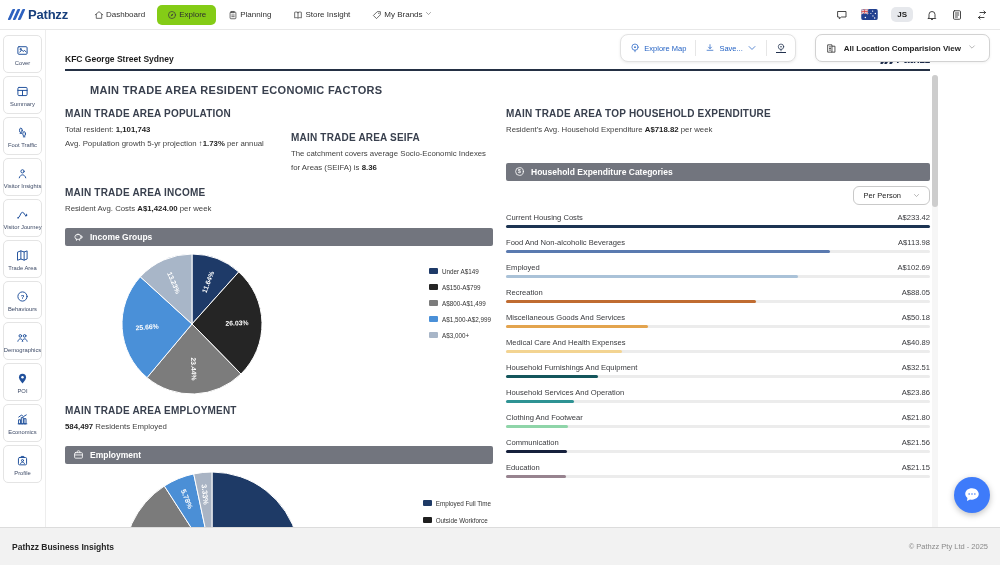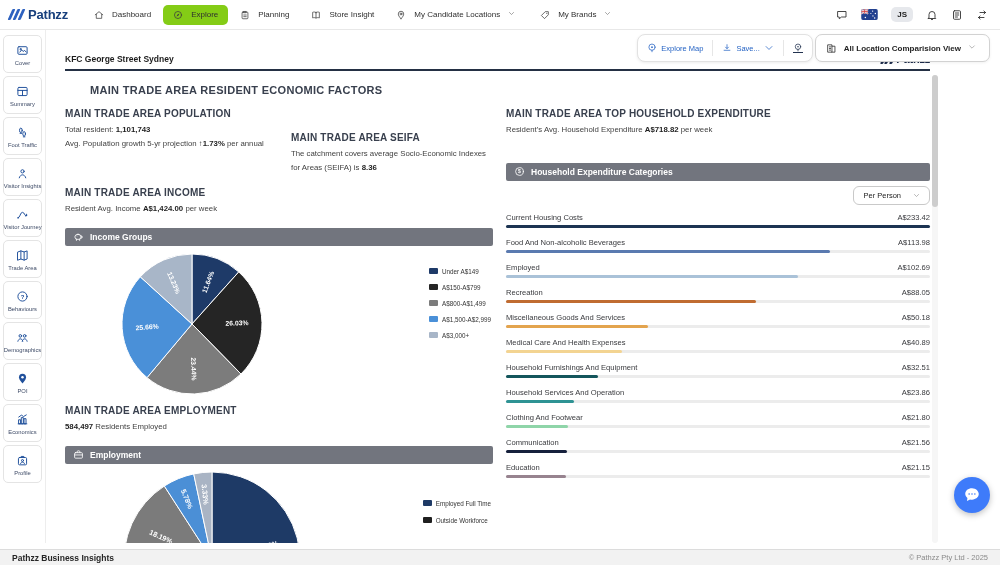--- a/index.html
+++ b/index.html
@@ -7,21 +7,21 @@
     font-family:"Liberation Sans", sans-serif; color:#333; position:relative; }
   .ic svg { display:block; }
   
   .topnav { height:30px; display:flex; align-items:center; padding:0 12px 0 10px;
     border-bottom:1px solid #e8e8e8; background:#fff; position:relative; z-index:10; }
   .logo { display:flex; align-items:center; gap:5px; margin-right:16px; }
   .slashes { display:flex; gap:2px; }
   .slashes i { display:block; width:3px; height:11px; background:#2e62c0; transform:skewX(-24deg); border-radius:1px; }
   .logo-text { font-size:13px; font-weight:800; color:#173f7c; letter-spacing:-.2px; }
   .mainnav { display:flex; align-items:center; gap:2px; }
-  .nav-item { display:flex; align-items:center; gap:8px; padding:5px 10px; border-radius:5px;
+  .nav-item { display:flex; align-items:center; gap:2px; padding:5px 10px; border-radius:5px;
     font-size:8px; color:#2f2f2f; cursor:pointer; }
   .nav-item .ic { width:10px; height:10px; color:#3c3c3c; }
   .nav-item .ic svg { width:10px; height:10px; }
   .nav-item.active { background:#84cc16; }
   .nav-item .chev svg { width:7px; height:7px; color:#555; }
   .nav-right { margin-left:auto; display:flex; align-items:center; gap:13px; }
   .nav-right .nbtn { width:12px; height:12px; color:#333; cursor:pointer; }
   .nav-right .nbtn svg { width:12px; height:12px; }
   .flag { width:17px; height:11px; border-radius:2px; overflow:hidden; cursor:pointer; }
   .flag svg { width:17px; height:11px; display:block; }
@@ -29,21 +29,21 @@
   
   .shell { display:flex; height:513px; }
   .sidebar { width:46px; border-right:1px solid #ededed; padding-top:2px; background:#fff; }
   .side-cell { margin:3px 3px; border:1px solid #e4e4e4; border-radius:5px;
     display:flex; flex-direction:column; align-items:center; gap:3px; padding:8px 0 6px; cursor:pointer; background:#fff; }
   .side-cell .ic { width:13px; height:13px; color:#20509b; }
   .side-cell .ic svg { width:13px; height:13px; }
   .side-cell .slabel { font-size:5.8px; color:#3d4a66; white-space:nowrap; }
   
   .content { flex:1; position:relative; overflow:hidden; background:#fff; }
-  .float-toolbar { position:absolute; top:4px; right:10px; display:flex; align-items:center; gap:2px; z-index:5; }
+  .float-toolbar { position:absolute; top:4px; right:10px; display:flex; align-items:center; gap:19px; z-index:5; }
   .tool-card { background:#fff; border:1px solid #e2e2e2; border-radius:8px; height:28px;
     display:flex; align-items:center; box-shadow:0 1px 3px rgba(0,0,0,.08); }
   .tool-seg { display:flex; align-items:center; gap:4px; padding:0 9px; font-size:7.5px; color:#2563c4; cursor:pointer; height:100%; }
   .tool-seg .ic { width:10px; height:10px; }
   .tool-seg .ic svg { width:10px; height:10px; }
   .tool-div { width:1px; height:16px; background:#e6e6e6; }
   .tool-seg.dark { color:#22324f; }
   .tool-seg.dark .pin-underline { border-bottom:1.6px solid #22324f; padding-bottom:2px; }
   .view-select { background:#fff; border:1px solid #d2d2d2; border-radius:7px; height:28px;
     display:flex; align-items:center; gap:7px; padding:0 10px; font-size:8px; font-weight:bold; color:#1f1f1f;
@@ -92,21 +92,21 @@
   .exp-rows { margin-top:8px; }
   .exp-row { margin-bottom:10px; }
   .exp-head { display:flex; justify-content:space-between; font-size:7.6px; color:#38393d; }
   .exp-track { margin-top:3px; height:3px; background:#ececec; border-radius:2px; }
   .exp-fill { height:3px; border-radius:2px; }
   .panel-bar.right-panel { margin-top:26px; }
   
   .scroll-track { position:absolute; left:886px; top:45px; height:468px; width:6px; background:#f6f6f6; border-radius:3px; }
   .scroll-thumb { width:6px; height:132px; background:#cdcdcd; border-radius:3px; cursor:pointer; }
   
-  .footer { height:16px; background:#f2f2f2; border-top:1px solid #dcdcdc;
+  .footer { height:38px; background:#f2f2f2; border-top:1px solid #dcdcdc;
     display:flex; align-items:center; justify-content:space-between; padding:0 12px;
     position:absolute; left:0; right:0; bottom:0; }
   .footer-left { font-size:8.5px; font-weight:bold; color:#262626; }
   .footer-right { font-size:7.5px; color:#8a8a8a; }
   
   .chat-fab { position:absolute; right:10px; bottom:52px; width:36px; height:36px; border-radius:50%;
     background:#3e7bfa; box-shadow:0 2px 6px rgba(0,0,0,.25); display:flex; align-items:center; justify-content:center;
     cursor:pointer; z-index:20; }
   .chat-fab svg { width:18px; height:18px; }
   svg text { font-family:"Liberation Sans", sans-serif; }
@@ -153,34 +153,20 @@
         <span>Planning</span>
       </div>
       <div class="nav-item">
         <span class="ic">
           <svg viewBox="0 0 24 24" fill="none" stroke="currentColor" stroke-width="1.8" stroke-linecap="round" stroke-linejoin="round">
             <path d="M12 6C9.5 4.5 6.5 4.5 4 5.5V19c2.5-1 5.5-1 8 .5 2.5-1.5 5.5-1.5 8-.5V5.5C17.5 4.5 14.5 4.5 12 6z"></path>
             <path d="M12 6v13"></path>
           </svg>
         </span>
         <span>Store Insight</span>
-      </div>
-      <div class="nav-item">
-        <span class="ic">
-          <svg viewBox="0 0 24 24" fill="none" stroke="currentColor" stroke-width="1.8" stroke-linecap="round" stroke-linejoin="round">
-            <path d="M12 21c-4.5-5-6.5-8.3-6.5-11.5a6.5 6.5 0 0 1 13 0C18.5 12.7 16.5 16 12 21z"></path>
-            <circle cx="12" cy="9.5" r="2.3"></circle>
-          </svg>
-        </span>
-        <span>My Candidate Locations</span>
-        <span class="ic chev">
-          <svg viewBox="0 0 24 24" fill="none" stroke="currentColor" stroke-width="1.8" stroke-linecap="round" stroke-linejoin="round">
-            <path d="M5 8.5l7 7 7-7"></path>
-          </svg>
-        </span>
       </div>
       <div class="nav-item">
         <span class="ic">
           <svg viewBox="0 0 24 24" fill="none" stroke="currentColor" stroke-width="1.8" stroke-linecap="round" stroke-linejoin="round">
             <path d="M4 12.5 12.5 4H20v7.5L11.5 20z"></path>
             <circle cx="16.3" cy="7.7" r="1.4" fill="currentColor" stroke="none"></circle>
           </svg>
         </span>
         <span>My Brands</span>
         <span class="ic chev">
@@ -434,21 +420,21 @@
               <div class="h2">MAIN TRADE AREA SEIFA</div>
               <div class="body-txt">
                 <span>The catchment covers average Socio-Economic Indexes for Areas (SEIFA) is</span>
                 <b>8.36</b>
               </div>
             </div>
           </div>
 
           <div class="h2 mt13">MAIN TRADE AREA INCOME</div>
           <div class="body-txt">
-            <span>Resident Avg. Income</span>
+            <span>Resident Avg. Costs</span>
             <b>A$1,424.00</b>
             <span>per week</span>
           </div>
 
           <div class="panel-bar">
             <span class="ic">
                 <svg viewBox="0 0 24 24" fill="none" stroke="currentColor" stroke-width="1.8" stroke-linecap="round" stroke-linejoin="round">
                   <ellipse cx="11" cy="13" rx="7" ry="5.5"></ellipse>
                   <path d="M17.5 10.5c1.8.2 3 1.2 3 2.7s-1.2 2.4-3 2.6"></path>
                   <path d="M7.5 18v2.5M14.5 18v2.5"></path>

